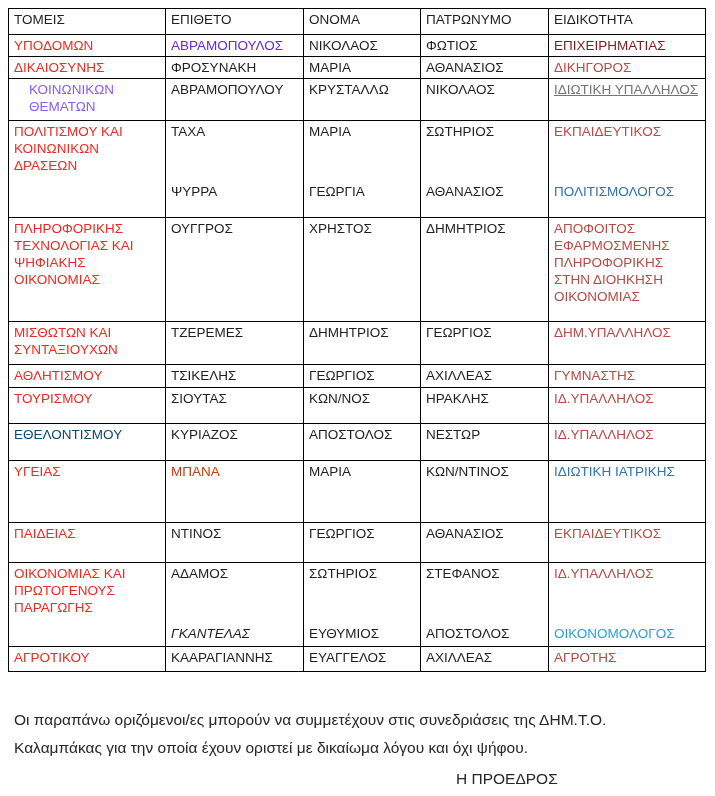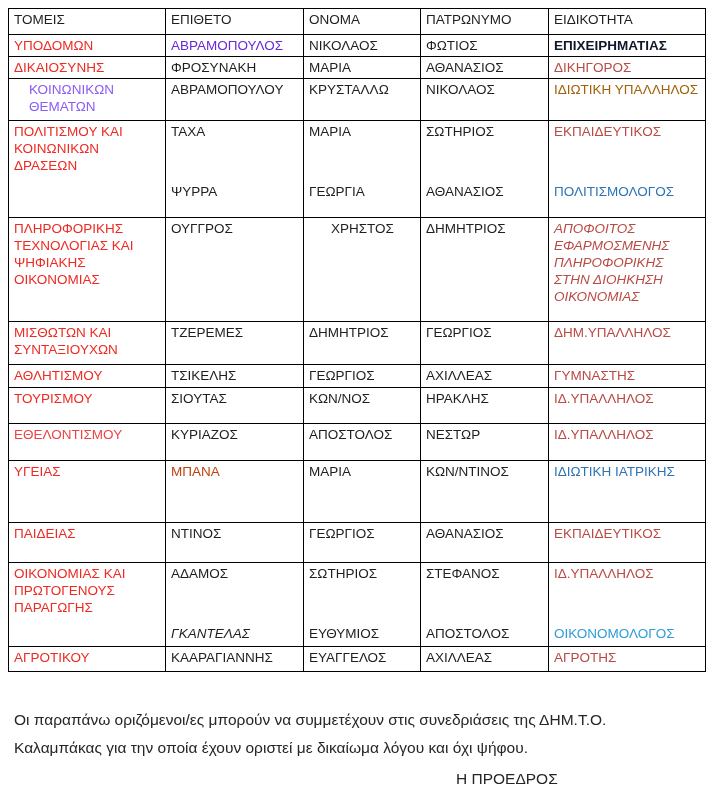--- a/index.html
+++ b/index.html
@@ -82,21 +82,21 @@
           <td>
             <div class="entry" style="color: #6d28d9;">ΑΒΡΑΜΟΠΟΥΛΟΣ</div>
           </td>
           <td>
             <div class="entry" style="color: rgb(31, 31, 31);">ΝΙΚΟΛΑΟΣ</div>
           </td>
           <td>
             <div class="entry" style="color: rgb(31, 31, 31);">ΦΩΤΙΟΣ</div>
           </td>
           <td>
-            <div class="entry" style="color: #0f172a; font-weight: bold;">ΕΠΙΧΕΙΡΗΜΑΤΙΑΣ</div>
+            <div class="entry" style="color: #7f1d1d;">ΕΠΙΧΕΙΡΗΜΑΤΙΑΣ</div>
           </td>
         </tr>
         <tr style="height: 16px;">
           <td style="color: rgb(238, 43, 35);">ΔΙΚΑΙΟΣΥΝΗΣ</td>
           <td>
             <div class="entry" style="color: rgb(31, 31, 31);">ΦΡΟΣΥΝΑΚΗ</div>
           </td>
           <td>
             <div class="entry" style="color: rgb(31, 31, 31);">ΜΑΡΙΑ</div>
           </td>
@@ -112,21 +112,21 @@
           <td>
             <div class="entry" style="color: rgb(31, 31, 31);">ΑΒΡΑΜΟΠΟΥΛΟΥ</div>
           </td>
           <td>
             <div class="entry" style="color: rgb(31, 31, 31);">ΚΡΥΣΤΑΛΛΩ</div>
           </td>
           <td>
             <div class="entry" style="color: rgb(31, 31, 31);">ΝΙΚΟΛΑΟΣ</div>
           </td>
           <td>
-            <div class="entry" style="color: #a16207;">ΙΔΙΩΤΙΚΗ ΥΠΑΛΛΗΛΟΣ</div>
+            <div class="entry" style="color: #737373; text-decoration: underline;">ΙΔΙΩΤΙΚΗ ΥΠΑΛΛΗΛΟΣ</div>
           </td>
         </tr>
         <tr style="height: 97px;">
           <td style="color: rgb(238, 43, 35);">ΠΟΛΙΤΙΣΜΟΥ ΚΑΙ ΚΟΙΝΩΝΙΚΩΝ ΔΡΑΣΕΩΝ</td>
           <td>
             <div class="entry" style="color: rgb(31, 31, 31);">ΤΑΧΑ</div>
             <div class="entry second-entry" style="color: rgb(31, 31, 31);">ΨΥΡΡΑ</div>
           </td>
           <td>
             <div class="entry" style="color: rgb(31, 31, 31);">ΜΑΡΙΑ</div>
@@ -140,27 +140,27 @@
             <div class="entry" style="color: rgb(185, 74, 68);">ΕΚΠΑΙΔΕΥΤΙΚΟΣ</div>
             <div class="entry second-entry" style="color: rgb(46, 116, 181);">ΠΟΛΙΤΙΣΜΟΛΟΓΟΣ</div>
           </td>
         </tr>
         <tr style="height: 104px;">
           <td style="color: rgb(238, 43, 35); margin-left: 21px;">ΠΛΗΡΟΦΟΡΙΚΗΣ ΤΕΧΝΟΛΟΓΙΑΣ ΚΑΙ ΨΗΦΙΑΚΗΣ ΟΙΚΟΝΟΜΙΑΣ</td>
           <td>
             <div class="entry" style="color: rgb(31, 31, 31);">ΟΥΓΓΡΟΣ</div>
           </td>
           <td>
-            <div class="entry" style="color: rgb(31, 31, 31); text-align: center;">ΧΡΗΣΤΟΣ</div>
+            <div class="entry" style="color: rgb(31, 31, 31);">ΧΡΗΣΤΟΣ</div>
           </td>
           <td>
             <div class="entry" style="color: rgb(31, 31, 31);">ΔΗΜΗΤΡΙΟΣ</div>
           </td>
           <td>
-            <div class="entry" style="color: rgb(185, 74, 68); font-style: italic;">ΑΠΟΦΟΙΤΟΣ ΕΦΑΡΜΟΣΜΕΝΗΣ ΠΛΗΡΟΦΟΡΙΚΗΣ ΣΤΗΝ ΔΙΟΗΚΗΣΗ ΟΙΚΟΝΟΜΙΑΣ</div>
+            <div class="entry" style="color: rgb(185, 74, 68);">ΑΠΟΦΟΙΤΟΣ ΕΦΑΡΜΟΣΜΕΝΗΣ ΠΛΗΡΟΦΟΡΙΚΗΣ ΣΤΗΝ ΔΙΟΗΚΗΣΗ ΟΙΚΟΝΟΜΙΑΣ</div>
           </td>
         </tr>
         <tr style="height: 43px;">
           <td style="color: rgb(238, 43, 35);">ΜΙΣΘΩΤΩΝ ΚΑΙ ΣΥΝΤΑΞΙΟΥΧΩΝ</td>
           <td>
             <div class="entry" style="color: rgb(31, 31, 31);">ΤΖΕΡΕΜΕΣ</div>
           </td>
           <td>
             <div class="entry" style="color: rgb(31, 31, 31);">ΔΗΜΗΤΡΙΟΣ</div>
           </td>
@@ -195,21 +195,21 @@
             <div class="entry" style="color: rgb(31, 31, 31);">ΚΩΝ/ΝΟΣ</div>
           </td>
           <td>
             <div class="entry" style="color: rgb(31, 31, 31);">ΗΡΑΚΛΗΣ</div>
           </td>
           <td>
             <div class="entry" style="color: rgb(185, 74, 68);">ΙΔ.ΥΠΑΛΛΗΛΟΣ</div>
           </td>
         </tr>
         <tr style="height: 37px;">
-          <td style="color: #ef4444;">ΕΘΕΛΟΝΤΙΣΜΟΥ</td>
+          <td style="color: #0c4a6e;">ΕΘΕΛΟΝΤΙΣΜΟΥ</td>
           <td>
             <div class="entry" style="color: rgb(31, 31, 31);">ΚΥΡΙΑΖΟΣ</div>
           </td>
           <td>
             <div class="entry" style="color: rgb(31, 31, 31);">ΑΠΟΣΤΟΛΟΣ</div>
           </td>
           <td>
             <div class="entry" style="color: rgb(31, 31, 31);">ΝΕΣΤΩΡ</div>
           </td>
           <td>

